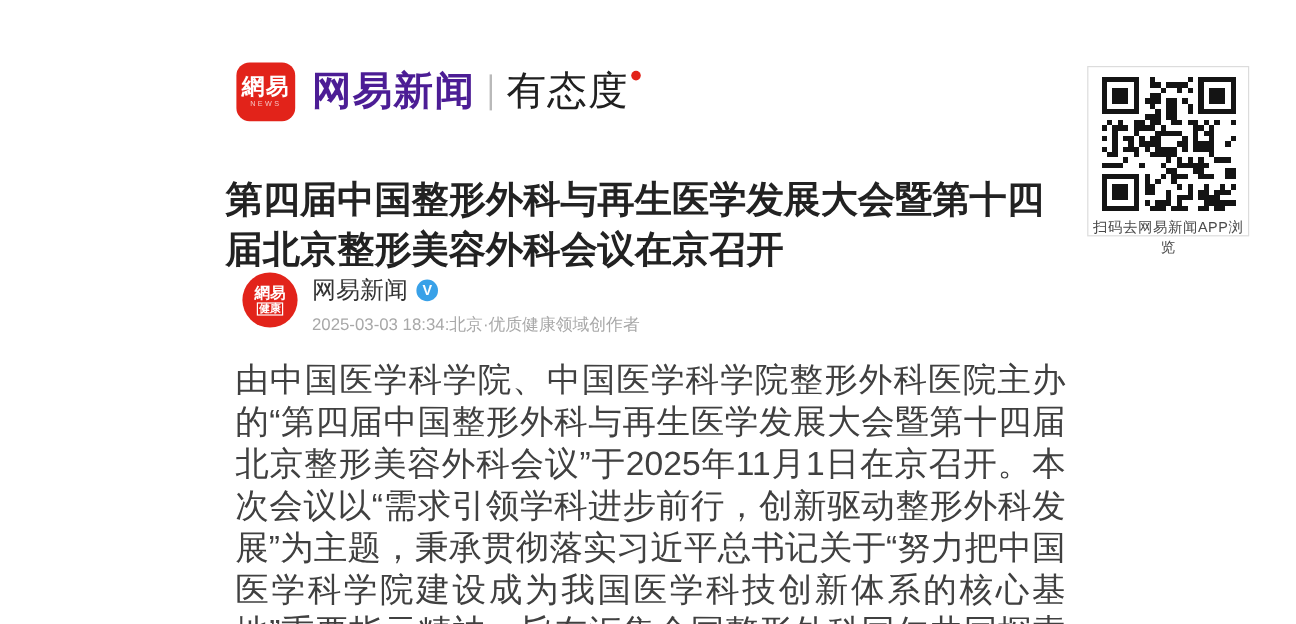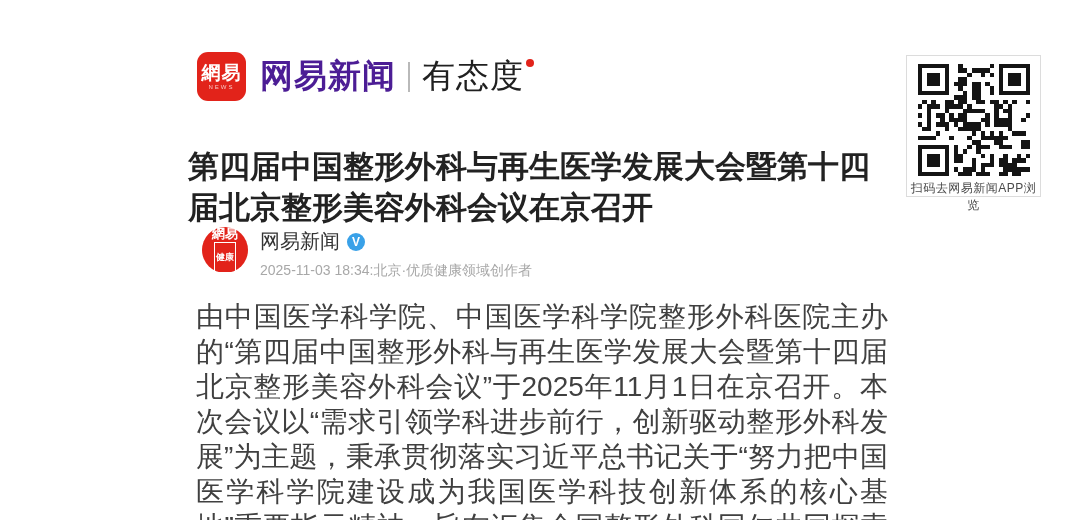--- a/index.html
+++ b/index.html
@@ -39,21 +39,21 @@
     font-size:31px; line-height:41px; font-weight:700; color:#222222;
   }
 
   .author-row { position:absolute; left:202px; top:187px; display:flex; align-items:flex-start; }
   .avatar {
     width:46px; height:46px; border-radius:50%; background:#e2231a; color:#fff;
     display:flex; flex-direction:column; align-items:center; justify-content:center;
     line-height:1; cursor:pointer; flex:0 0 auto;
   }
   .avatar-l1 { font-size:13px; font-weight:700; }
-  .avatar-l2 { font-size:9px; font-weight:700; border:1px solid #fff; padding:10px 1px; margin-top:2px; }
+  .avatar-l2 { font-size:9px; font-weight:700; border:1px solid #fff; padding:0 1px; margin-top:2px; }
   .author-info { margin-left:12px; padding-top:1px; }
   .author-name-row { display:flex; align-items:center; }
   .author-name { font-size:20px; color:#333333; font-weight:500; cursor:pointer; }
   .verified-badge {
     width:18px; height:18px; border-radius:50%; background:#39a1e8; color:#fff;
     font-size:12px; font-weight:700; display:flex; align-items:center; justify-content:center;
     margin-left:7px;
   }
   .author-meta { font-size:14px; color:#a8a8a8; margin-top:7px; }
 
@@ -297,19 +297,19 @@
   <div class="author-row">
     <div class="avatar">
       <span class="avatar-l1">網易</span>
       <span class="avatar-l2">健康</span>
     </div>
     <div class="author-info">
       <div class="author-name-row">
         <span class="author-name">网易新闻</span>
         <span class="verified-badge">V</span>
       </div>
-      <div class="author-meta">2025-11-03 18:34:北京·优质健康领域创作者</div>
+      <div class="author-meta">2025-03-03 18:34:北京·优质健康领域创作者</div>
     </div>
   </div>
 
   <div class="article-body">由中国医学科学院、中国医学科学院整形外科医院主办的“第四届中国整形外科与再生医学发展大会暨第十四届北京整形美容外科会议”于2025年11月1日在京召开。本次会议以“需求引领学科进步前行，创新驱动整形外科发展”为主题，秉承贯彻落实习近平总书记关于“努力把中国医学科学院建设成为我国医学科技创新体系的核心基地”重要指示精神，旨在汇集全国整形外科同仁共同探索学科发展新方向，凝聚行业智慧，深化多学科融合，推动我国整形外科高质量发展。</div>
 
 </div>
 
 </body></html>

